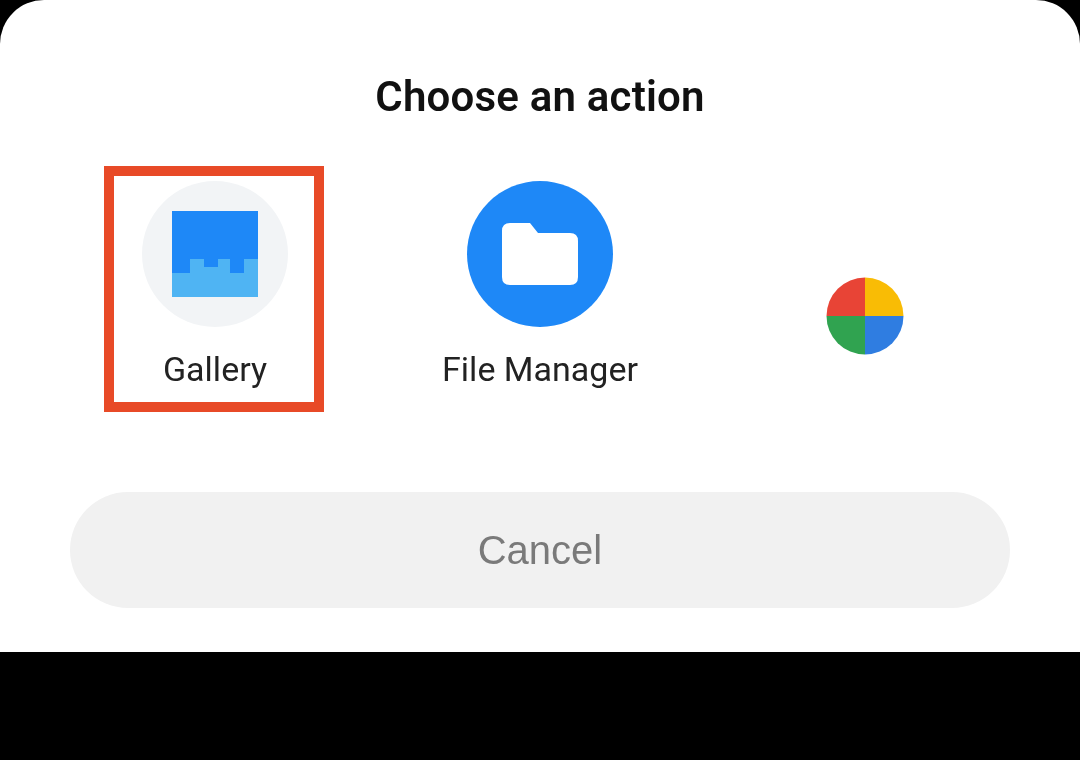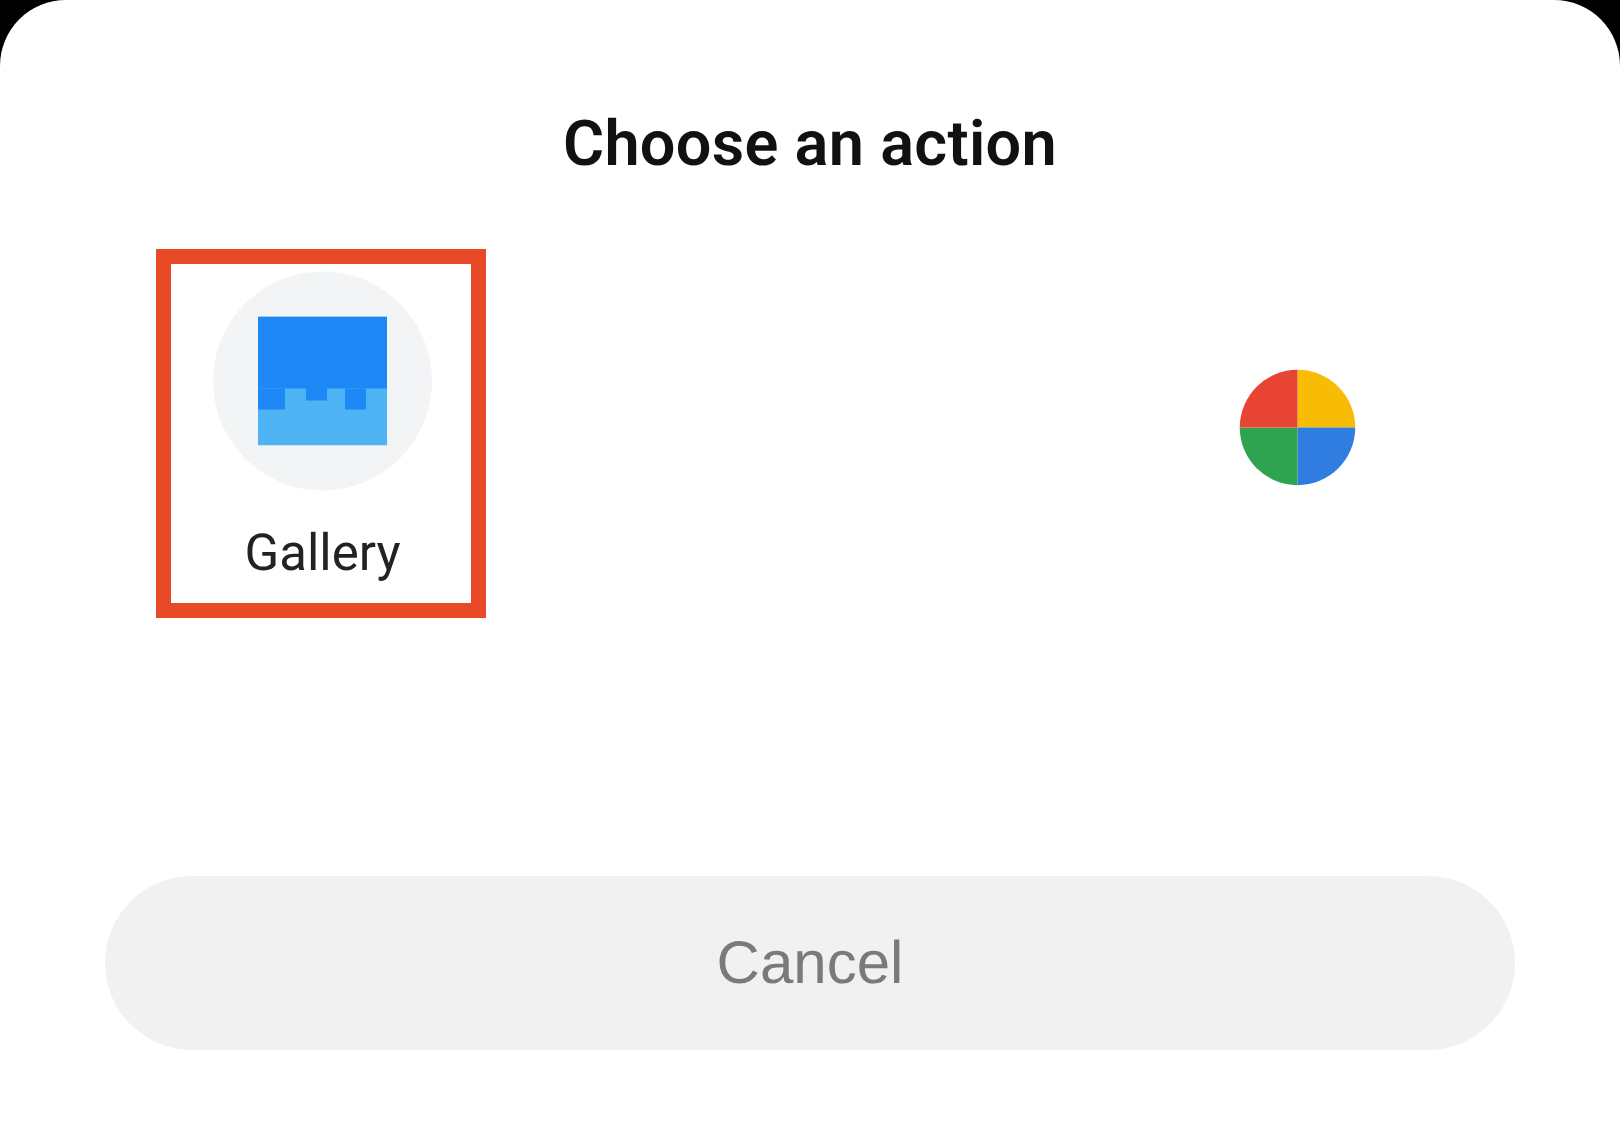--- a/index.html
+++ b/index.html
@@ -6,39 +6,39 @@
   html, body { width: 1080px; height: 760px; }
   body {
     font-family: -apple-system, Roboto, "Segoe UI", Arial, sans-serif;
     background: #000;
     display: flex;
     align-items: flex-start;
     justify-content: center;
   }
   .sheet {
     width: 1080px;
-    height: 760px;
+    height: 652px;
     background: #fff;
     border-radius: 44px 44px 0 0;
     position: relative;
     padding-top: 72px;
   }
   .title {
     text-align: center;
     font-size: 42px;
     font-weight: 600;
     color: #111;
     letter-spacing: 0.2px;
   }
   .options {
     margin-top: 60px;
     display: flex;
     flex-direction: row;
     justify-content: space-between;
-    align-items: center;
+    align-items: flex-end;
     padding: 0 90px;
   }
   .option {
     width: 250px;
     display: flex;
     flex-direction: column;
     align-items: center;
     cursor: pointer;
   }
   .highlight-box {
@@ -64,21 +64,21 @@
   .label {
     margin-top: 22px;
     font-size: 34px;
     color: #222;
     font-weight: 400;
   }
   .cancel {
     position: absolute;
     left: 70px;
     right: 70px;
-    bottom: 60px;
+    bottom: 44px;
     height: 116px;
     border-radius: 58px;
     background: #F1F1F1;
     border: none;
     font-size: 40px;
     font-weight: 500;
     color: #7A7A7A;
     cursor: pointer;
   }
   svg { display: block; }
@@ -98,20 +98,28 @@
           <rect x="0" y="0" width="86" height="86" fill="#4FB4F3"></rect>
           <rect x="0" y="0" width="86" height="48" fill="#1E88F7"></rect>
           <rect x="0" y="48" width="18" height="14" fill="#1E88F7"></rect>
           <rect x="32" y="40" width="14" height="16" fill="#1E88F7"></rect>
           <rect x="58" y="48" width="14" height="14" fill="#1E88F7"></rect>
         </svg>
       </div>
       <div class="label">Gallery</div>
     </div>
 
+    <div class="option">
+      <div class="icon-circle file-bg">
+        <svg width="84" height="66" viewBox="0 0 84 66">
+          <path d="M4 10 Q4 2 12 2 H32 L40 12 H72 Q80 12 80 20 V56 Q80 64 72 64 H12 Q4 64 4 56 Z" fill="#ffffff"></path>
+        </svg>
+      </div>
+      <div class="label">File Manager</div>
+    </div>
 
     <div class="option">
       <div class="icon-circle photos-bg">
         <svg width="110" height="110" viewBox="0 0 100 100">
           <path d="M50 50 L50 15 A35 35 0 0 1 85 50 Z" fill="#F9BC05"></path>
           <path d="M50 50 L85 50 A35 35 0 0 1 50 85 Z" fill="#2F7DE1"></path>
           <path d="M50 50 L50 85 A35 35 0 0 1 15 50 Z" fill="#30A350"></path>
           <path d="M50 50 L15 50 A35 35 0 0 1 50 15 Z" fill="#E84436"></path>
         </svg>
       </div>

